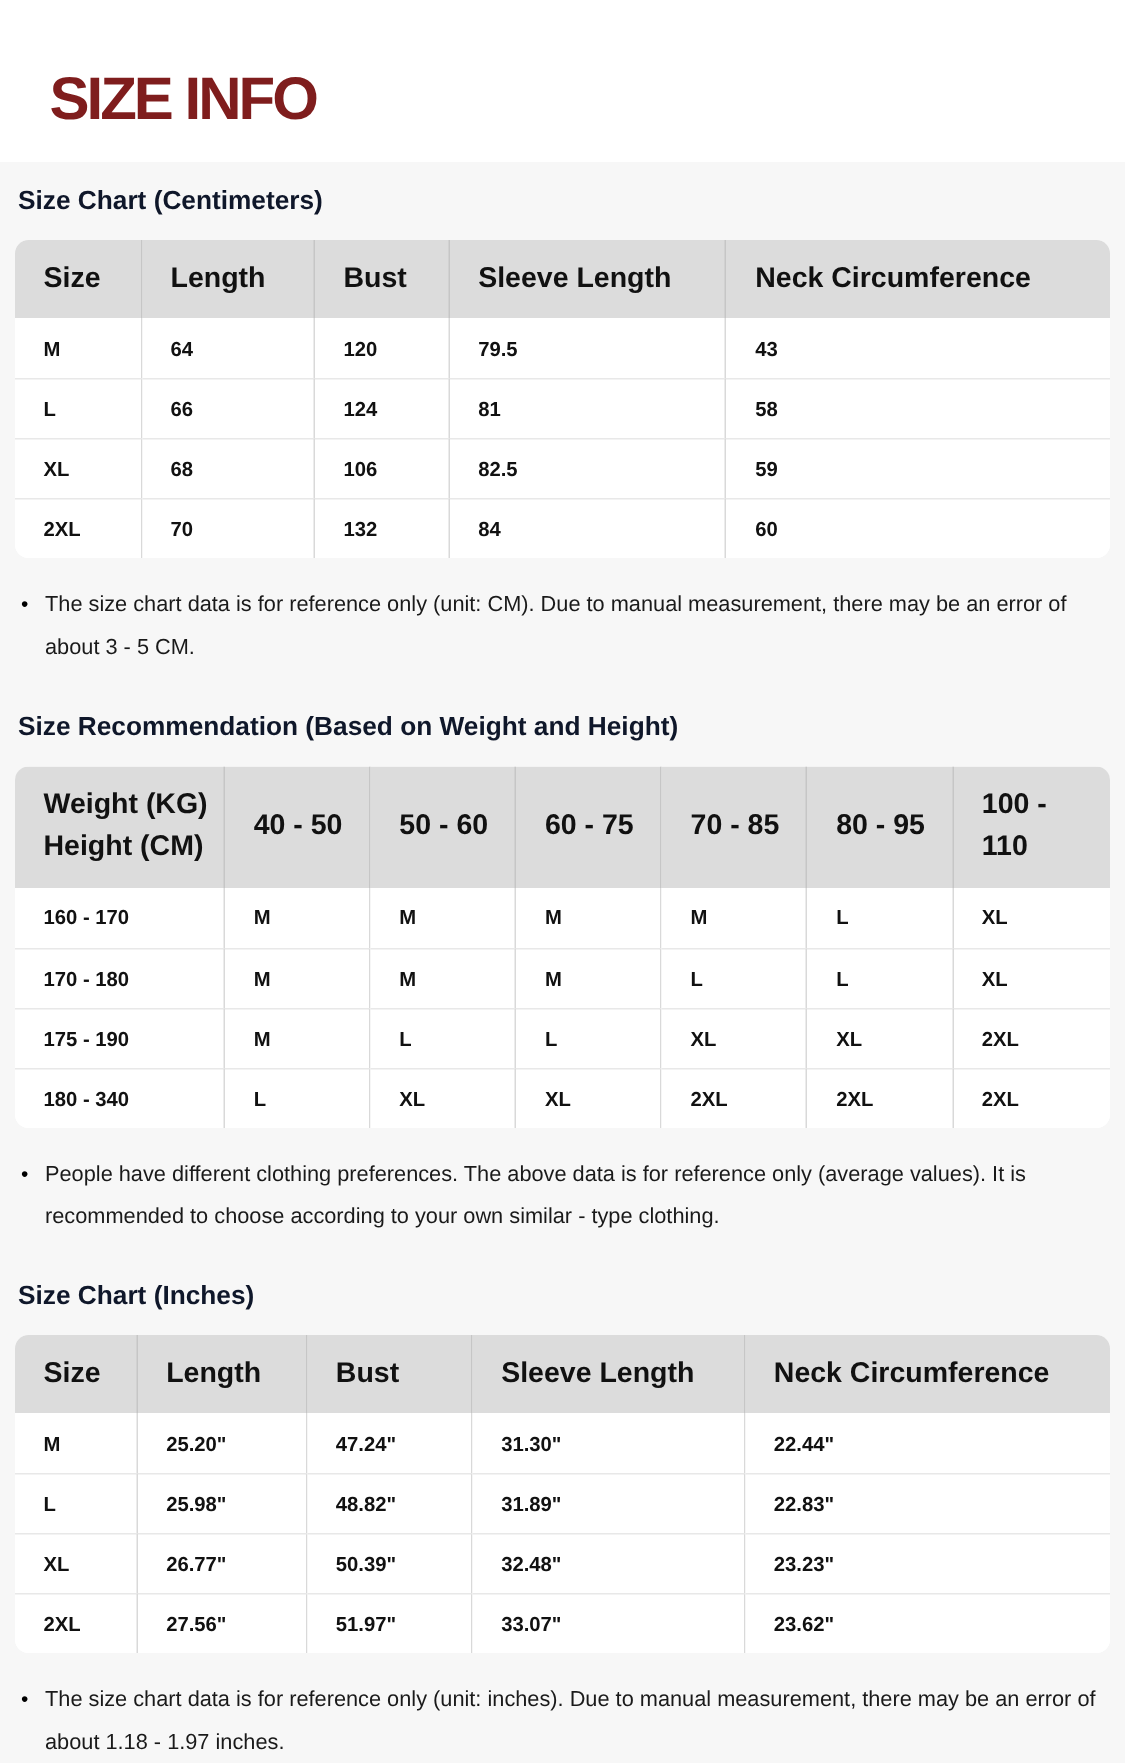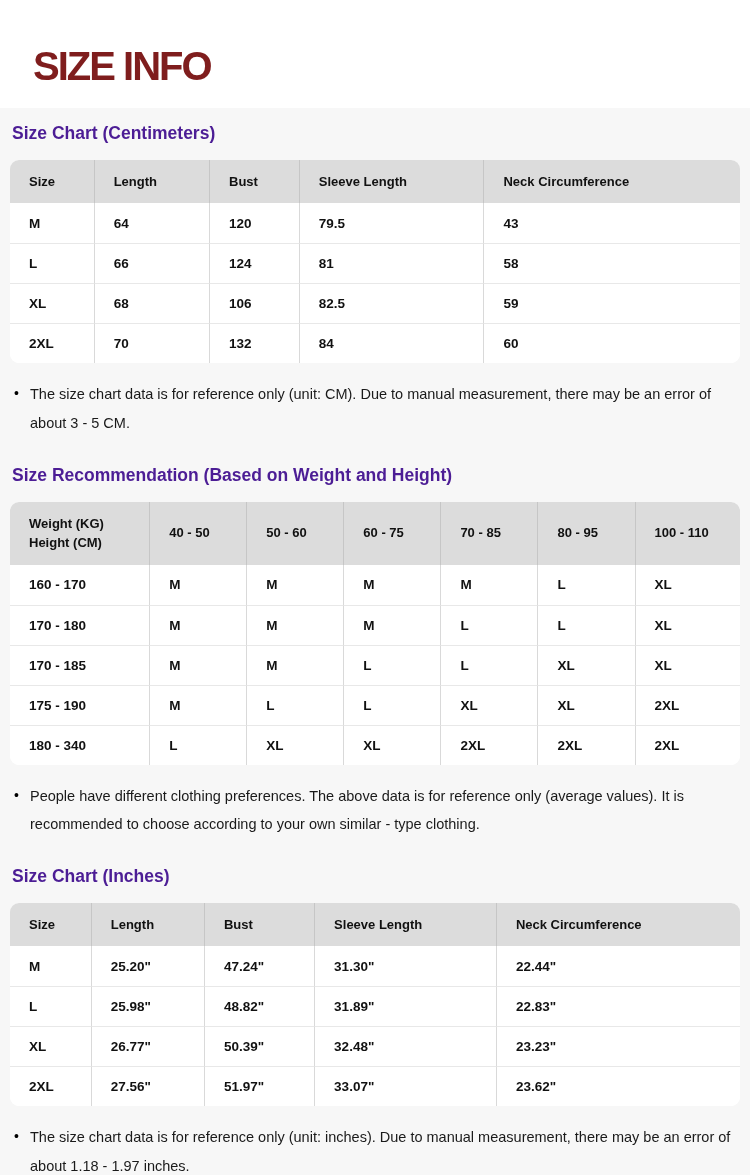--- a/index.html
+++ b/index.html
@@ -13,33 +13,33 @@
     height:108px; background:#ffffff; padding:46px 0 0 33px;
   }
   .page-title {
     font-size:40px; font-weight:900; letter-spacing:-2px;
     color:#7f1d1d; line-height:1;
   }
   .content {
     background:#f7f7f7; padding:14px 10px 10px 10px; min-height:1067px;
   }
   .section-title {
-    font-size:17.5px; font-weight:700; color:#4c1d95;
+    font-size:17.5px; font-weight:700; color:#0f172a;
     margin:0 0 15px 2px; line-height:1.3;
   }
   .section + .section .section-title { margin-top:27px; }
   .table-wrap {
     border-radius:9px; overflow:hidden; background:#ffffff;
   }
   table {
     width:100%; border-collapse:separate; border-spacing:0;
     table-layout:fixed;
   }
   thead th {
-    background:#dcdcdc; text-align:left; font-size:13px; font-weight:700;
+    background:#dcdcdc; text-align:left; font-size:19px; font-weight:700;
     color:#111111; padding:12px 8px 12px 19px; vertical-align:middle;
     border-right:1px solid #c6c6c6; line-height:1.5;
   }
   thead th:last-child { border-right:none; }
   tbody td {
     background:#ffffff; height:40px; font-size:13.5px; font-weight:600;
     color:#111111; padding:0 8px 0 19px; vertical-align:middle;
     border-right:1px solid #d9d9d9; border-top:1px solid #e8e8e8;
   }
   tbody td:last-child { border-right:none; }
@@ -151,29 +151,20 @@
             <tr>
               <td>170 - 180</td>
               <td>M</td>
               <td>M</td>
               <td>M</td>
               <td>L</td>
               <td>L</td>
               <td>XL</td>
             </tr>
             <tr>
-              <td>170 - 185</td>
-              <td>M</td>
-              <td>M</td>
-              <td>L</td>
-              <td>L</td>
-              <td>XL</td>
-              <td>XL</td>
-            </tr>
-            <tr>
               <td>175 - 190</td>
               <td>M</td>
               <td>L</td>
               <td>L</td>
               <td>XL</td>
               <td>XL</td>
               <td>2XL</td>
             </tr>
             <tr>
               <td>180 - 340</td>

